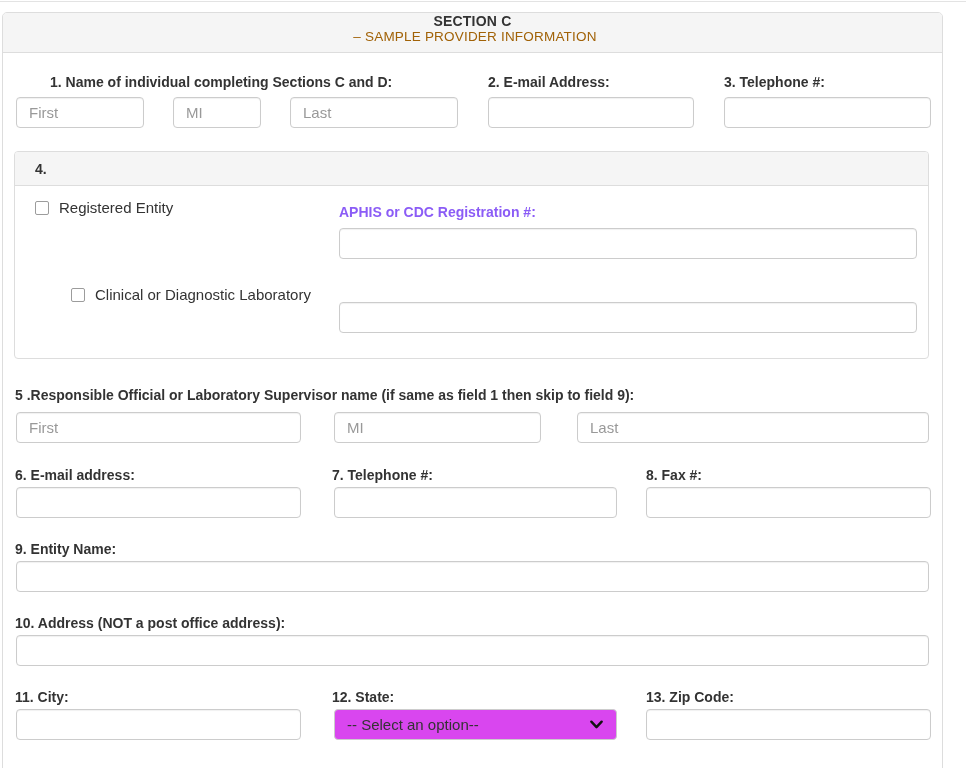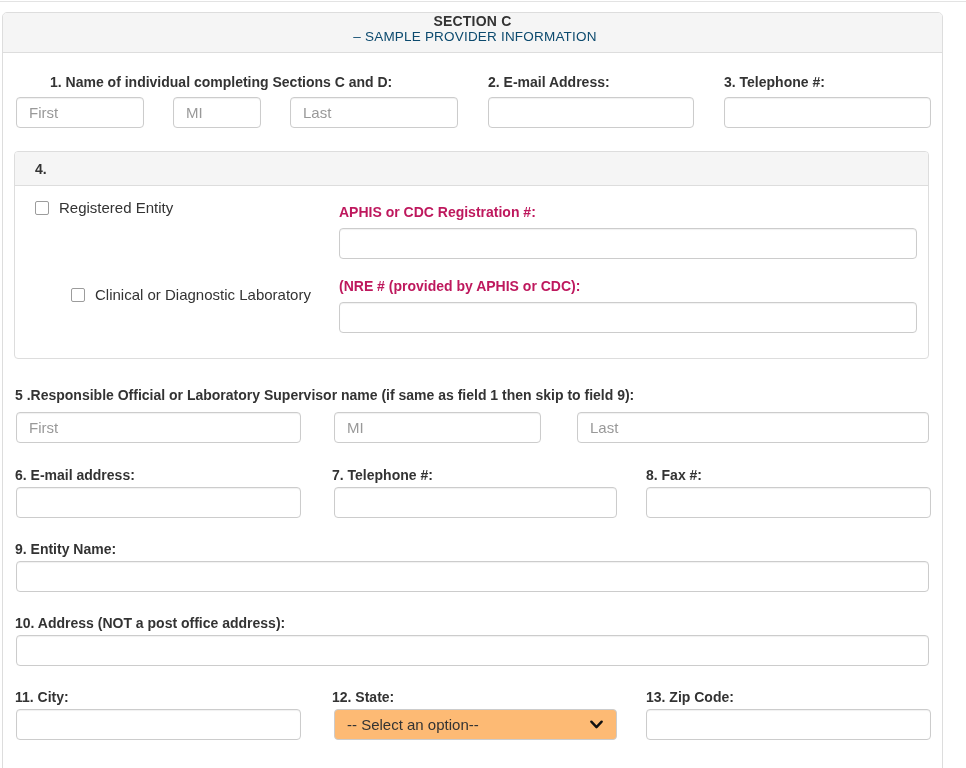--- a/index.html
+++ b/index.html
@@ -23,21 +23,21 @@
   .panel-heading {
     position: absolute; left: 0; top: 0; right: 0; height: 40px;
     background: #f5f5f5;
     border-bottom: 1px solid #ddd;
     border-radius: 4px 4px 0 0;
     display: flex; align-items: center;
     padding: 0 15px;
     flex-direction: column;
   }
   .hdr-bold { font-weight: bold; font-size: 14px; color: #333; letter-spacing: .2px; }
-  .hdr-rest { font-weight: normal; font-size: 13.5px; color: #0c4a6e; margin-left: 5px; letter-spacing: .2px; }
+  .hdr-rest { font-weight: normal; font-size: 13.5px; color: #a16207; margin-left: 5px; letter-spacing: .2px; }
 
   .lbl {
     position: absolute;
     font-size: 14px; font-weight: bold; color: #333;
     white-space: nowrap; line-height: 17px;
   }
   .txt {
     position: absolute; height: 31px;
     border: 1px solid #ccc; border-radius: 4px;
     background: #fff;
@@ -66,29 +66,29 @@
     font-size: 15px; color: #333; line-height: 18px;
   }
   .cb-row input[type="checkbox"] {
     appearance: none; -webkit-appearance: none;
     width: 14px; height: 14px;
     border: 1px solid #9c9c9c; border-radius: 2px;
     background: #fff; margin: 0; cursor: pointer;
   }
   .box-lbl {
     position: absolute;
-    font-size: 14px; font-weight: bold; color: #be185d; white-space: nowrap;
+    font-size: 14px; font-weight: bold; color: #8b5cf6; white-space: nowrap;
   }
 
   .select-wrap { position: absolute; }
   .state-select {
     appearance: none; -webkit-appearance: none;
     width: 283px; height: 31px;
     border: 1px solid #ccc; border-radius: 4px;
-    background: #fdba74;
+    background: #d946ef;
     padding: 0 34px 0 12px;
     font-family: "Liberation Sans", sans-serif;
     font-size: 15px; color: #333;
     outline: none; cursor: pointer;
   }
   .chev {
     position: absolute; right: 13px; top: 8px; pointer-events: none;
   }
 </style>
 </head>
@@ -125,21 +125,20 @@
     </div>
 
     <div class="cb-row" style="top:134px;padding-left:36px;">
       <input type="checkbox" style="">
       <span>Clinical or Diagnostic Laboratory</span>
     </div>
 
     <div class="box-lbl" style="left:324px; top:52px;">APHIS or CDC Registration #:</div>
     <input class="txt" style="left: 324px; top: 76px; width: 578px;">
 
-    <div class="box-lbl" style="left:324px; top:126px;">(NRE # (provided by APHIS or CDC):</div>
     <input class="txt" style="left: 324px; top: 150px; width: 578px;">
   </div>
 
   <div class="lbl" style="left:12px; top:374px;">5 .Responsible Official or Laboratory Supervisor name (if same as field 1 then skip to field 9):</div>
   <input class="txt" style="left: 13px; top: 399px; width: 285px;" placeholder="First">
   <input class="txt" style="left: 331px; top: 399px; width: 207px;" placeholder="MI">
   <input class="txt" style="left: 574px; top: 399px; width: 352px;" placeholder="Last">
 
   <div class="lbl" style="left:12px; top:454px;">6. E-mail address:</div>
   <input class="txt" style="left: 13px; top: 474px; width: 285px;">

